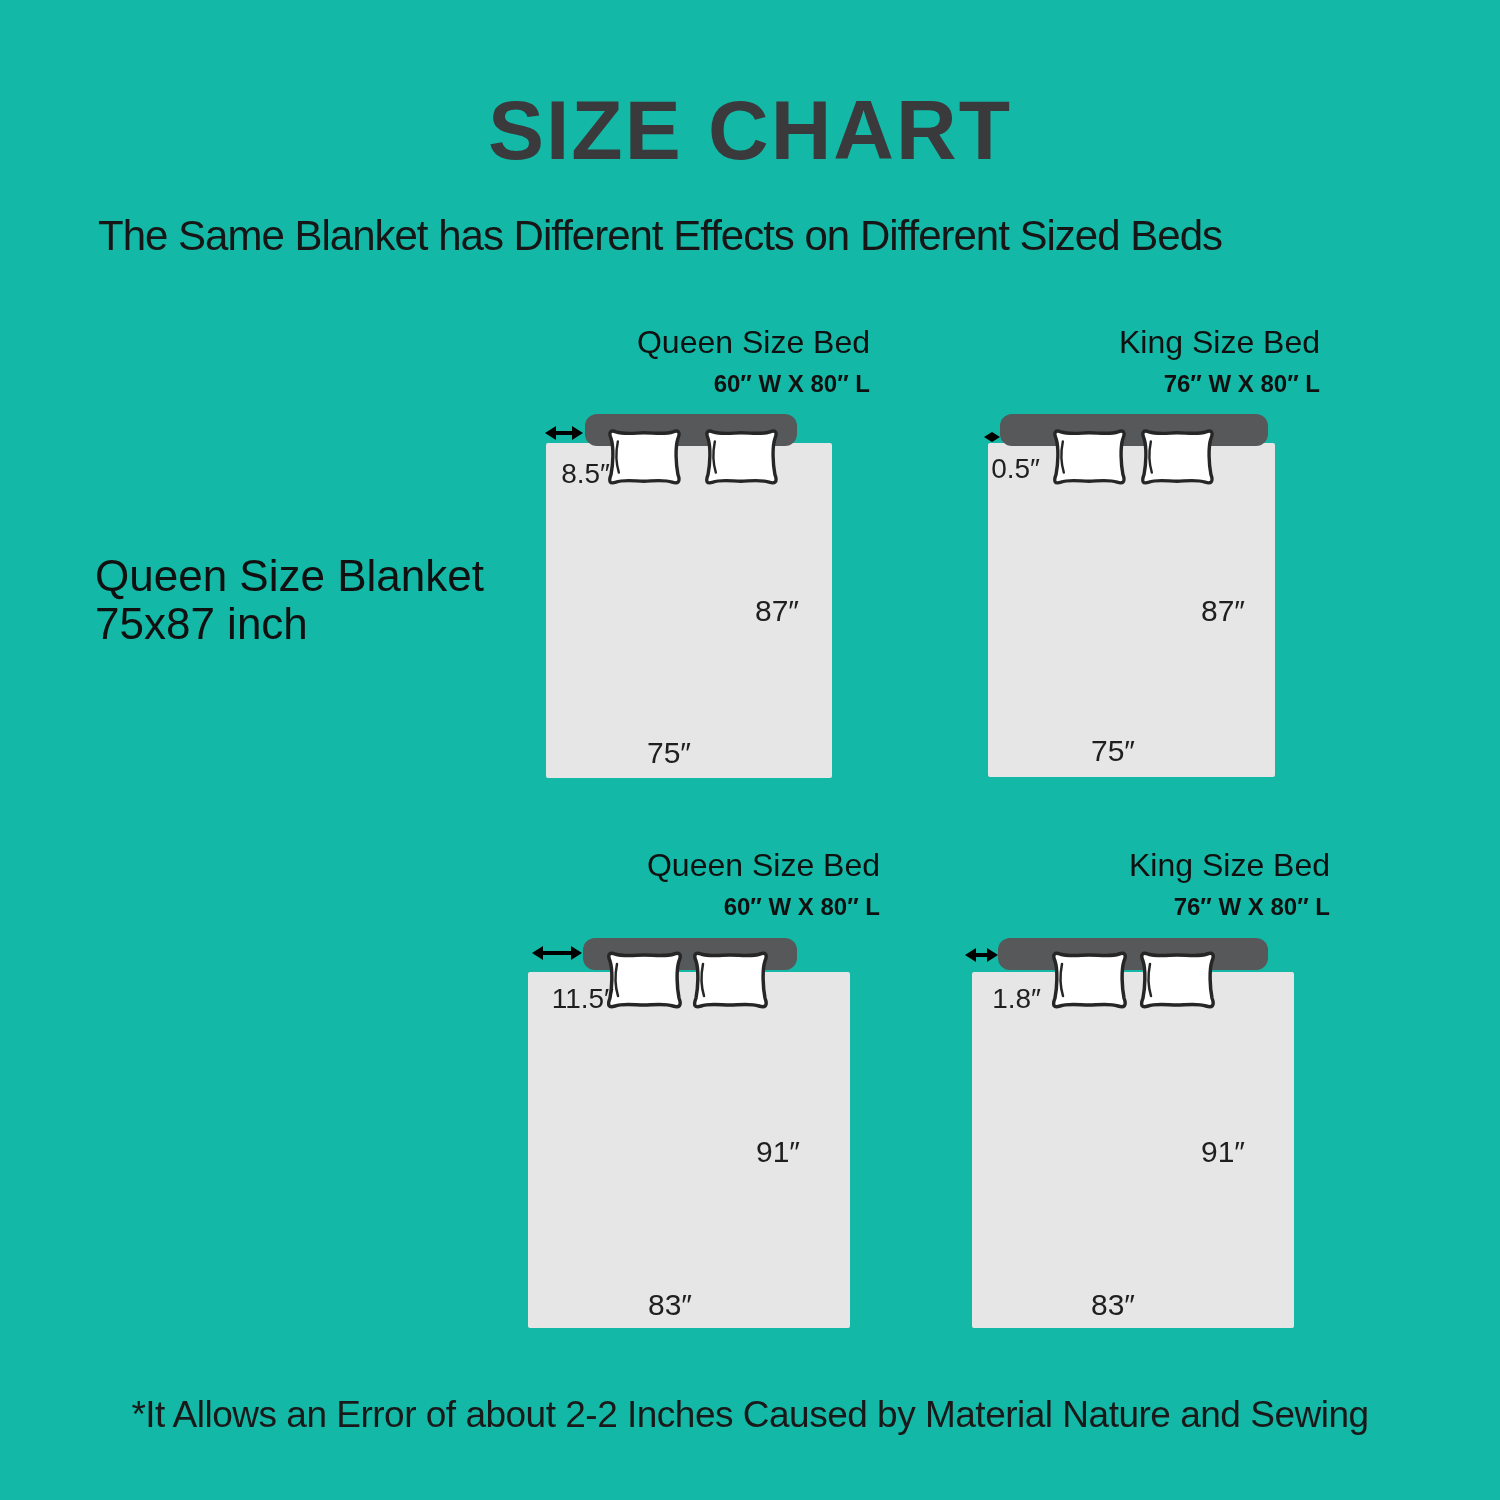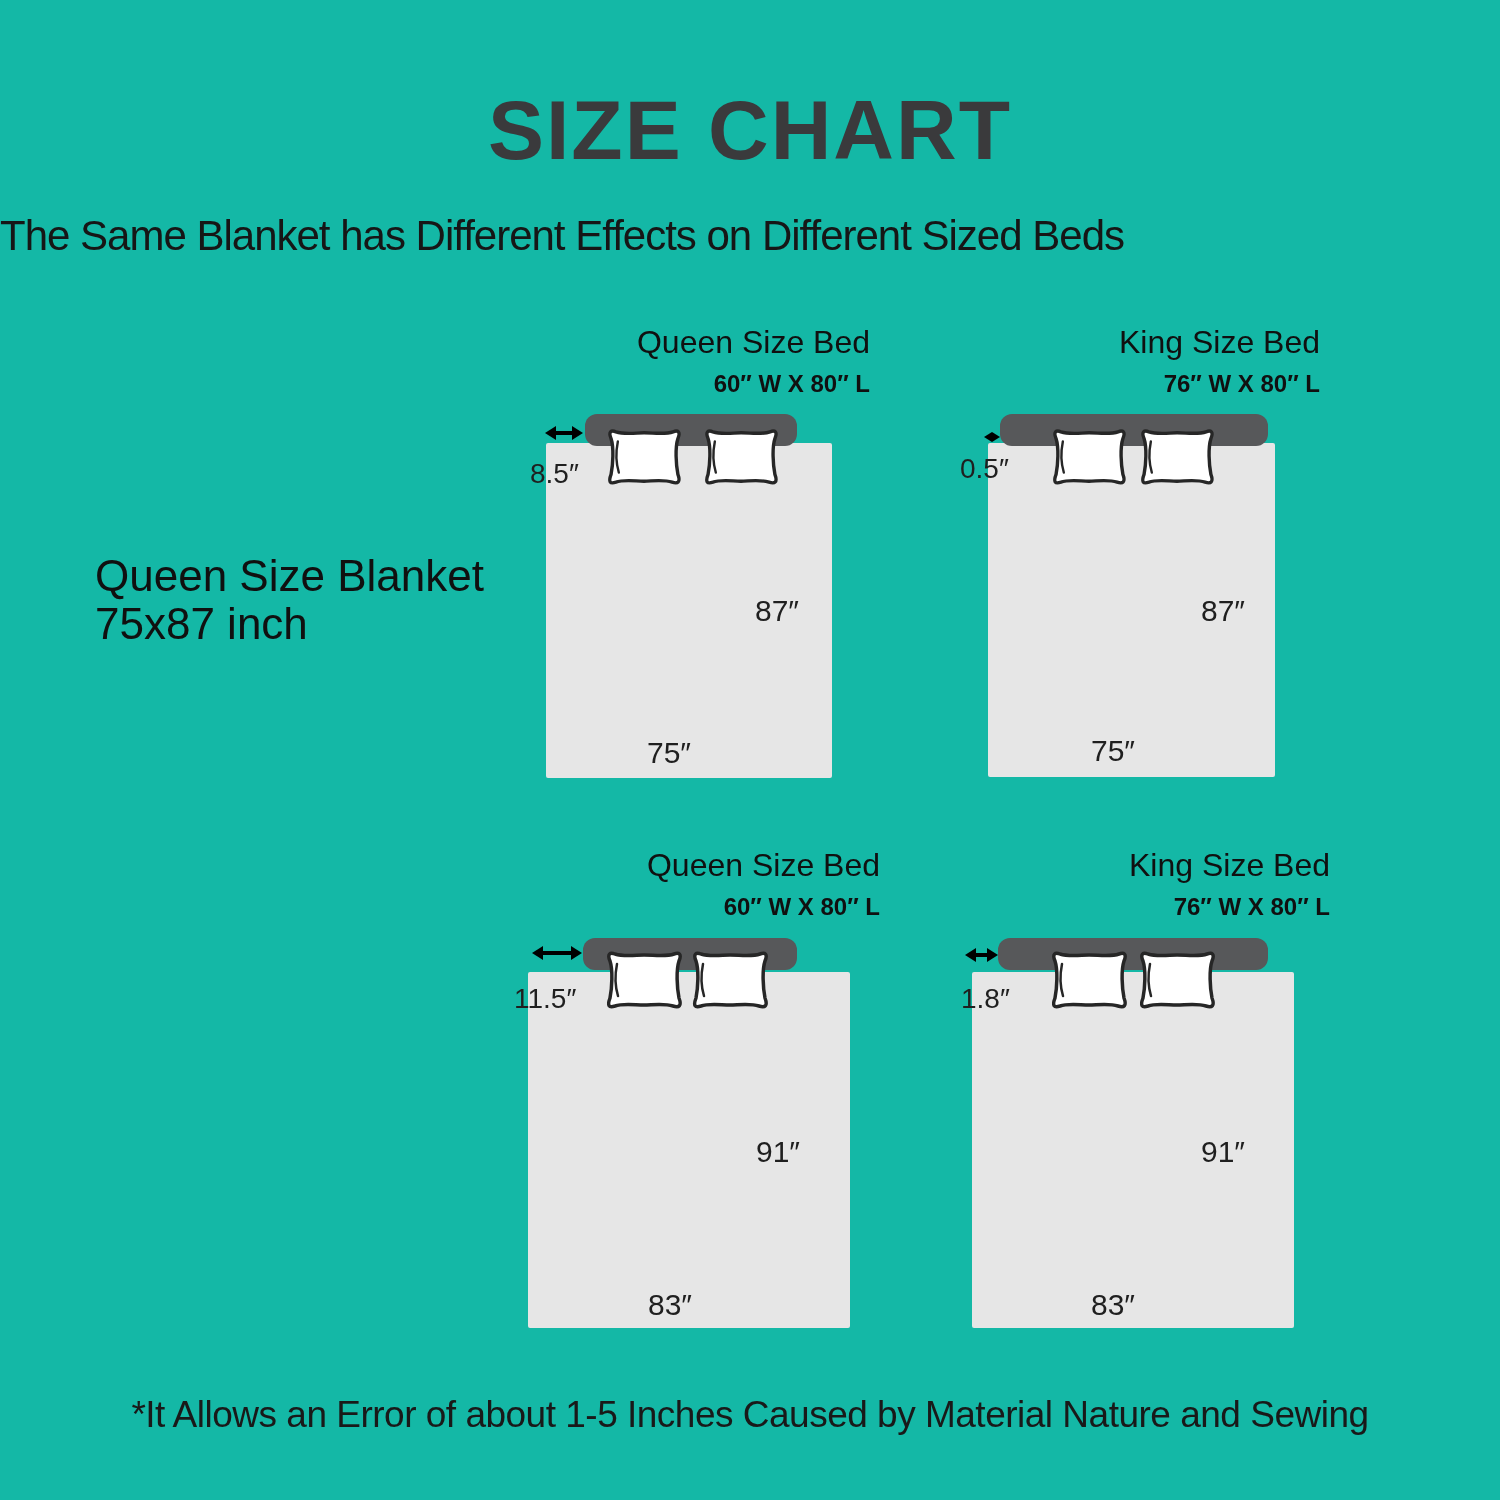--- a/index.html
+++ b/index.html
@@ -1,21 +1,21 @@
 <!DOCTYPE html>
 <html><head>
 <meta charset="utf-8">
 <style>
   html,body{margin:0;padding:0;background:#ffffff;}
   #canvas{position:relative;width:1500px;height:1500px;background:#14b8a6;overflow:hidden;
           font-family:"Liberation Sans", sans-serif;color:#1c1c1c;}
 
   .title{position:absolute;left:0;top:82px;width:1500px;text-align:center;
          font-size:84px;font-weight:700;letter-spacing:2px;color:#3a3a3c;}
-  .subtitle{position:absolute;left:0;top:212px;width:1320px;
+  .subtitle{position:absolute;left:0;top:212px;width:1320px;text-align:center;
             font-size:42px;letter-spacing:-1px;color:#161616;}
   .footnote{position:absolute;left:0;top:1394px;width:1500px;text-align:center;
             font-size:37px;letter-spacing:-0.5px;color:#191919;}
 
   .row-label{position:absolute;font-size:44px;line-height:48px;color:#101010;}
   .row-label.r1{left:95px;top:552px;width:400px;}
   .row-label.r2{left:95px;top:1084px;width:400px;}
 
   .diagram{position:absolute;}
   .d-tl{left:510px;top:320px;width:360px;height:470px;}
@@ -25,21 +25,21 @@
 
   .bed-title{position:absolute;left:0;top:4px;width:100%;text-align:right;
              font-size:32px;color:#101010;}
   .bed-size{position:absolute;left:0;top:50px;width:100%;text-align:right;
             font-size:24px;font-weight:700;color:#101010;}
 
   .blanket{position:absolute;background:#e6e6e6;border-radius:2px;z-index:1;}
   .headboard{position:absolute;background:#57585a;border-radius:12px;z-index:2;}
   .pillow{position:absolute;z-index:3;}
   .num{position:absolute;font-size:30px;color:#1f1f1f;text-align:left;z-index:4;}
-  .overhang{position:absolute;font-size:28px;color:#1f1f1f;text-align:left;z-index:5;}
+  .overhang{position:absolute;font-size:28px;color:#1f1f1f;text-align:right;z-index:5;}
 
   .arrow{position:absolute;display:flex;align-items:center;height:22px;z-index:5;}
   .arrow .hd{width:0;height:0;border-top:7px solid transparent;border-bottom:7px solid transparent;}
   .arrow .hd-l{border-right:11px solid #000;}
   .arrow .hd-r{border-left:11px solid #000;}
   .arrow .shaft{flex:1;height:4px;background:#000;}
   .arrow.tiny .hd{border-top-width:5px;border-bottom-width:5px;}
   .arrow.tiny .hd-l{border-right-width:8px;}
   .arrow.tiny .hd-r{border-left-width:8px;}
   .arrow.tiny .shaft{height:3px;}
@@ -184,15 +184,15 @@
     <div class="arrow">
         <span class="hd hd-l"></span>
         <span class="shaft"></span>
         <span class="hd hd-r"></span>
       </div>
     <div class="overhang">1.8″</div>
     <div class="num len">91″</div>
     <div class="num wid">83″</div>
   </section>
 
-  <div class="footnote">*It Allows an Error of about 1-5 Inches Caused by Material Nature and Sewing</div>
+  <div class="footnote">*It Allows an Error of about 2-2 Inches Caused by Material Nature and Sewing</div>
 
 </div>
 
 </body></html>

